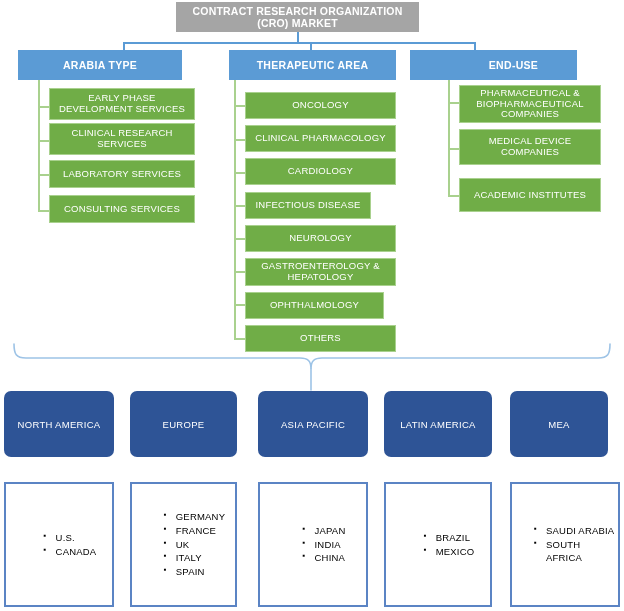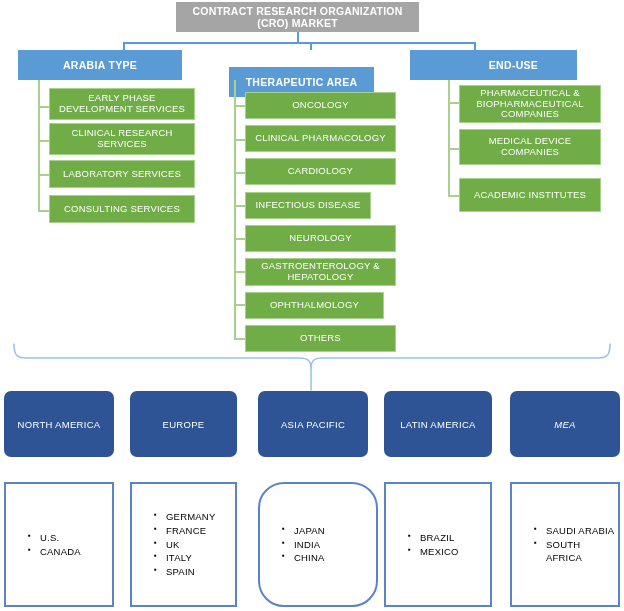--- a/index.html
+++ b/index.html
@@ -79,21 +79,21 @@
   }
 
   
   .country-box {
     background: #ffffff;
     border: 2px solid #5b84c4;
     top: 482px;
     height: 125px;
     display: flex;
     align-items: center;
-    justify-content: flex-start;
+    justify-content: center;
   }
   .country-box ul {
     margin: 0;
     padding: 0 0 0 22px;
     list-style: none;
   }
   .country-box li {
     font-size: 9.5px;
     color: #000000;
     letter-spacing: .2px;
@@ -121,21 +121,21 @@
 
 <div class="abs ln-blue" style="left:297px; top:32px; width:1.5px; height:11px;"></div>
 <div class="abs ln-blue" style="left:123px; top:42px; width:352px; height:1.5px;"></div>
 <div class="abs ln-blue" style="left:123px; top:42px; width:1.5px; height:8px;"></div>
 <div class="abs ln-blue" style="left:310px; top:42px; width:1.5px; height:8px;"></div>
 <div class="abs ln-blue" style="left:474px; top:42px; width:1.5px; height:8px;"></div>
 
 <div class="abs cat-box" style="left:18px; top:50px; width:164px;">
   <span>ARABIA TYPE</span>
 </div>
-<div class="abs cat-box" style="left:229px; top:50px; width:145px;margin-top:17px;">
+<div class="abs cat-box" style="left:229px; top:50px; width:167px;">
   <span>THERAPEUTIC AREA</span>
 </div>
 <div class="abs cat-box" style="left:410px; top:50px; width:167px;padding-left:40px;">
   <span>END-USE</span>
 </div>
 
 <div class="abs ln-green" style="left:38px; top:80px; width:1.5px; height:131px;"></div>
 <div class="abs ln-green" style="left:38px; top:106px; width:11px; height:1.5px;"></div>
 <div class="abs ln-green" style="left:38px; top:140px; width:11px; height:1.5px;"></div>
 <div class="abs ln-green" style="left:38px; top:174px; width:11px; height:1.5px;"></div>
@@ -215,40 +215,40 @@
 </div>
 <div class="abs region-box" style="left:130px; width:107px;">
   <span>EUROPE</span>
 </div>
 <div class="abs region-box" style="left:258px; width:110px;">
   <span>ASIA PACIFIC</span>
 </div>
 <div class="abs region-box" style="left:384px; width:108px;">
   <span>LATIN AMERICA</span>
 </div>
-<div class="abs region-box" style="left:510px; width:110px;font-style:italic;">
+<div class="abs region-box" style="left:510px; width:98px;">
   <span>MEA</span>
 </div>
 
 <div class="abs country-box" style="left:4px; width:110px;">
   <ul>
     <li>U.S.</li>
     <li>CANADA</li>
   </ul>
 </div>
 <div class="abs country-box" style="left:130px; width:107px;">
   <ul>
     <li>GERMANY</li>
     <li>FRANCE</li>
     <li>UK</li>
     <li>ITALY</li>
     <li>SPAIN</li>
   </ul>
 </div>
-<div class="abs country-box" style="left:258px; width:120px;border-radius:26px;">
+<div class="abs country-box" style="left:258px; width:110px;">
   <ul>
     <li>JAPAN</li>
     <li>INDIA</li>
     <li>CHINA</li>
   </ul>
 </div>
 <div class="abs country-box" style="left:384px; width:108px;">
   <ul>
     <li>BRAZIL</li>
     <li>MEXICO</li>

